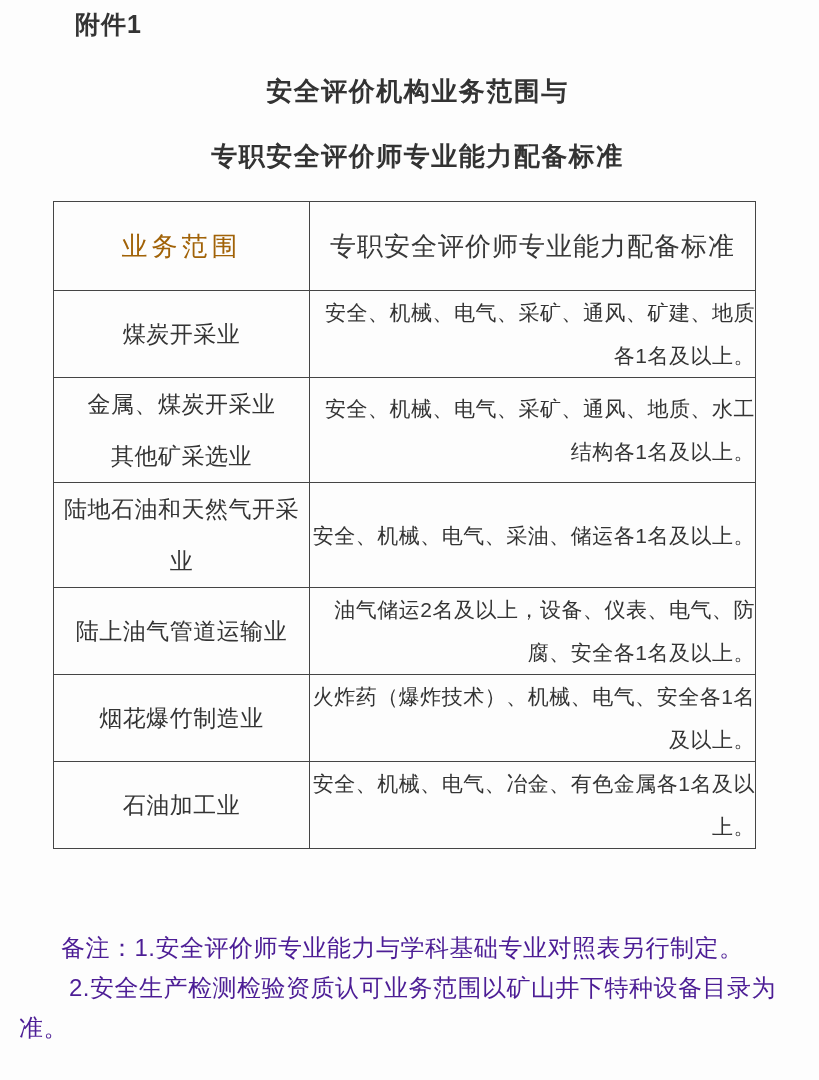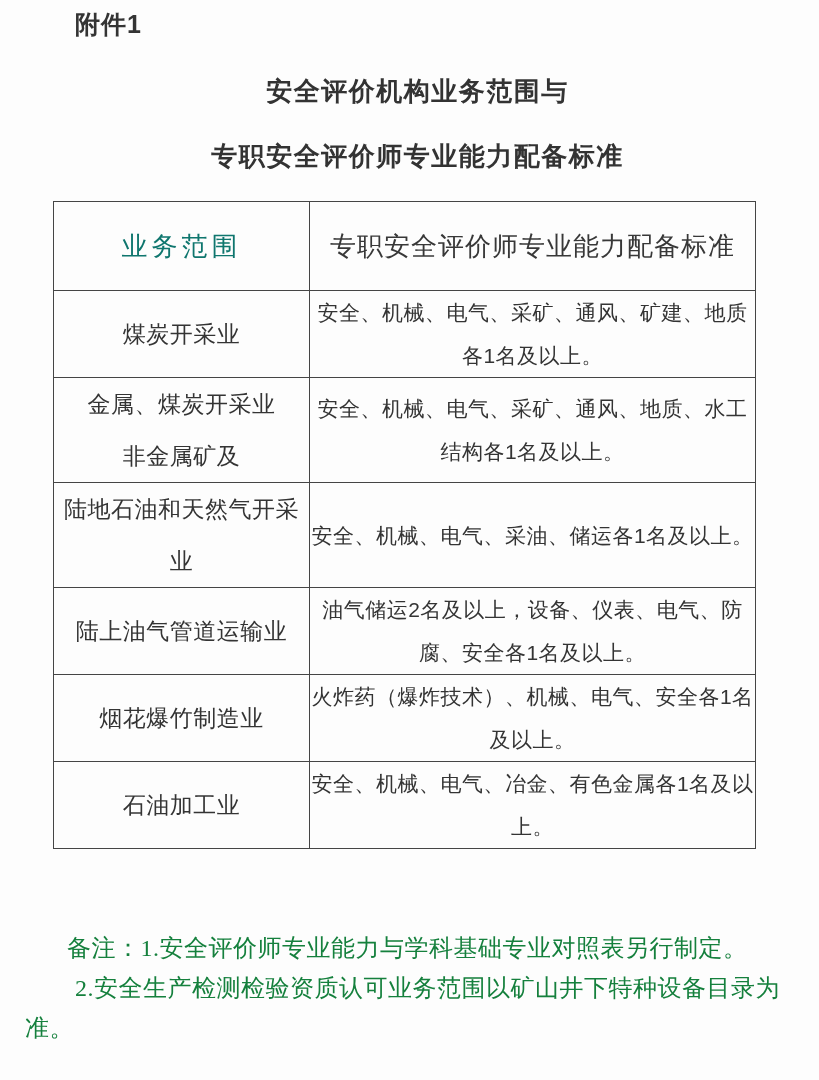--- a/index.html
+++ b/index.html
@@ -36,29 +36,29 @@
     padding:0;
   }
   tr.hdr{height:89px;}
   tr.r0{height:87px;}
   tr.r1{height:105px;}
   tr.r2{height:81px;margin-top:44px;}
   tr.r3{height:85px;}
   tr.r4{height:104px;}
   tr.r5{height:86px;}
   tr.r6{height:87px;}
-  th.scope-h{font-size:26px;letter-spacing:4px;text-align:center;color:#0f766e;}
+  th.scope-h{font-size:26px;letter-spacing:4px;text-align:center;color:#a16207;}
   th.req-h{font-size:26px;letter-spacing:1px;text-align:center;color:#383838;}
   td.scope{text-align:center;font-size:23px;letter-spacing:0.5px;}
   td.scope .line{line-height:52px;}
-  td.req{font-size:21px;letter-spacing:0.5px;padding:0 3px 0 5px;text-align:center;}
+  td.req{font-size:21px;letter-spacing:0.5px;padding:0 3px 0 5px;text-align:right;}
   td.req .line{line-height:43px;}
   .notes{
-    position:absolute;left:25px;top:928px;width:770px;
-    font-size:24px;line-height:40px;letter-spacing:0.5px;color:#15803d;font-family:Liberation Serif, serif;
+    position:absolute;left:19px;top:928px;width:770px;
+    font-size:24px;line-height:40px;letter-spacing:0.5px;color:#4c1d95;
   }
   .notes p{margin:0;}
   .notes p.n1{text-indent:42px;}
   .notes p.n2{text-indent:50px;}
 </style>
 </head>
 <body>
 
 <div class="page">
 
@@ -84,21 +84,21 @@
           <div class="line">煤炭开采业</div>
         </td>
         <td class="req">
           <div class="line">安全、机械、电气、采矿、通风、矿建、地质</div>
           <div class="line">各1名及以上。</div>
         </td>
       </tr>
       <tr class="r1">
         <td class="scope">
           <div class="line">金属、煤炭开采业</div>
-          <div class="line">非金属矿及</div>
+          <div class="line">其他矿采选业</div>
         </td>
         <td class="req">
           <div class="line">安全、机械、电气、采矿、通风、地质、水工</div>
           <div class="line">结构各1名及以上。</div>
         </td>
       </tr>
       <tr class="r2">
         <td class="scope">
           <div class="line">陆地石油和天然气开采业</div>
         </td>

